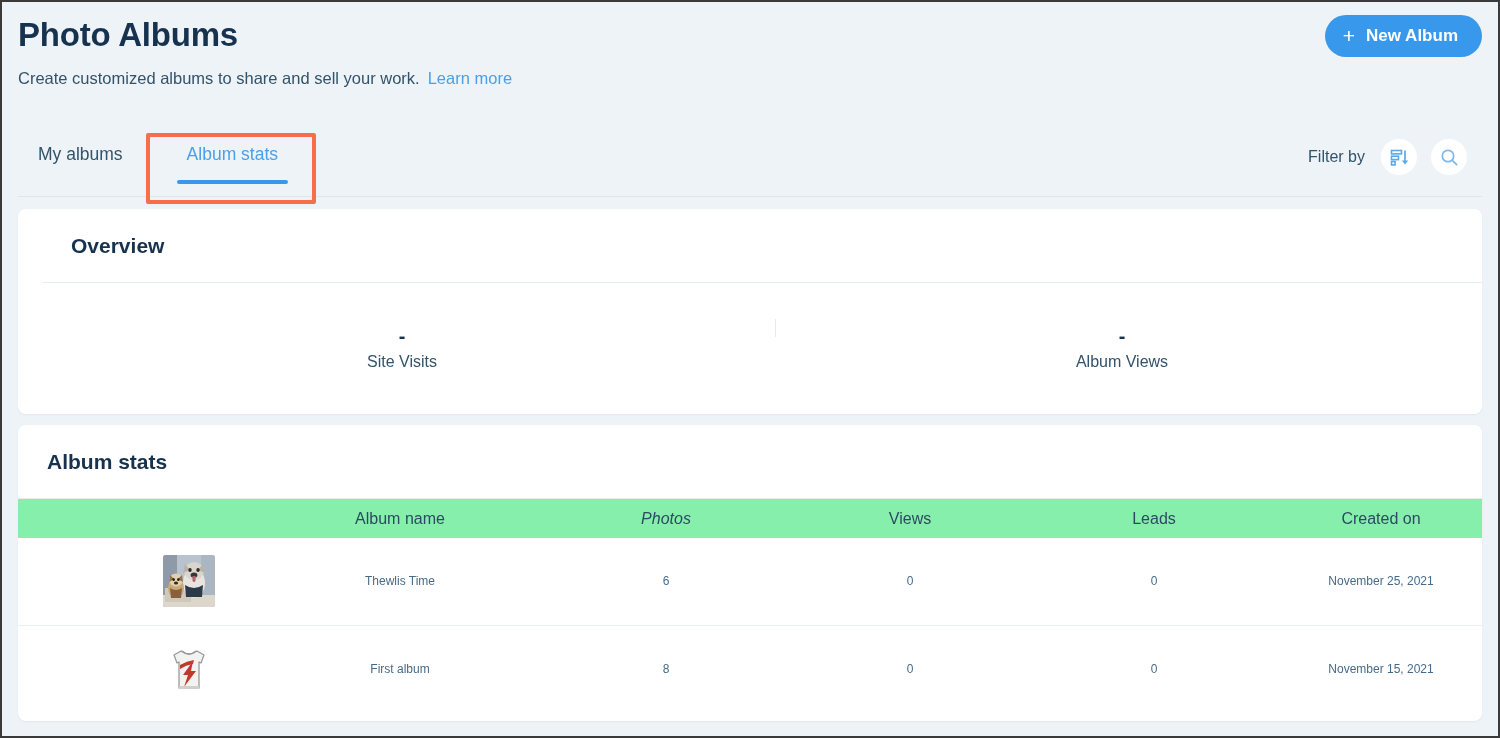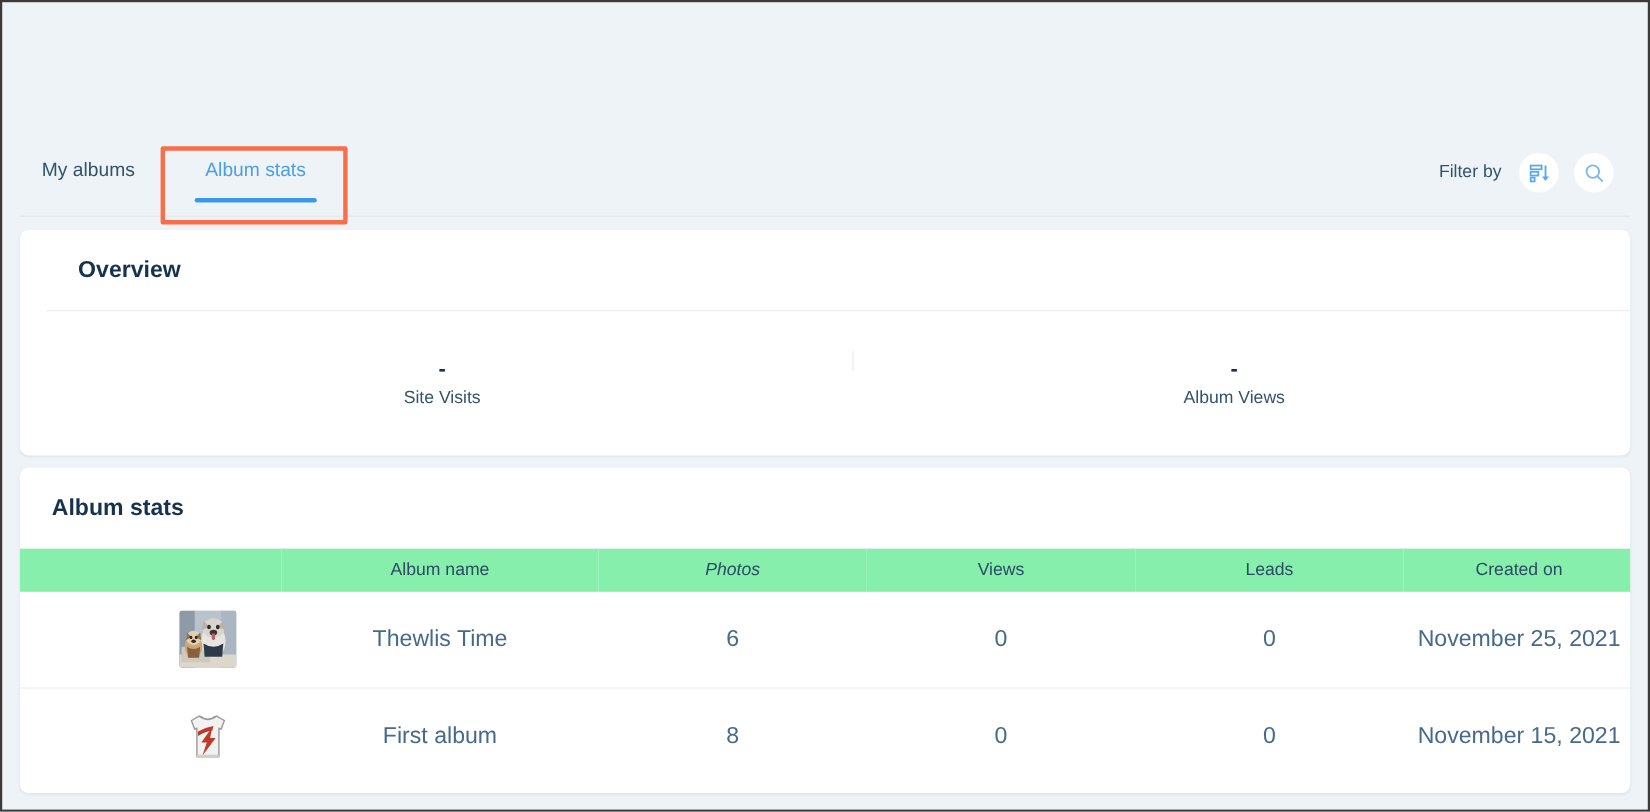--- a/index.html
+++ b/index.html
@@ -268,21 +268,21 @@
     background: #86efac;
     height: 39px;
     font-size: 16px;
     font-weight: normal;
     color: #2c4a63;
     text-align: center;
     padding: 0;
   }
   .table tbody td {
     height: 87px;
-    font-size: 21px;
+    font-size: 12px;
     color: #476a89;
     text-align: center;
     border-bottom: 1px solid #eaeff4;
     padding: 0;
   }
   .table tbody tr:last-child td { border-bottom: none; }
 
   .col-thumb { width: 238px; }
   .col-name  { width: 288px; }
   .col-photos{ width: 244px; font-style: italic; }
@@ -302,20 +302,33 @@
   }
   .thumb svg { display: block; }
 
   .nowrap { white-space: nowrap; }
 </style>
 </head>
 <body>
 
 <div class="page">
 
+  <div class="header">
+    <div class="page-title">Photo Albums</div>
+
+    <div class="subtitle-row">
+      <span class="subtitle-text">Create customized albums to share and sell your work.</span>
+      <span class="learn-more">Learn more</span>
+    </div>
+
+    <button class="new-album-btn">
+      <span class="plus-icon">+</span>
+      <span>New Album</span>
+    </button>
+  </div>
 
   <div class="tabs-row">
     <div class="tabs">
       <div class="tab first">
         <span>My albums</span>
       </div>
       <div class="tab active">
         <span>Album stats</span>
         <span class="underline"></span>
       </div>

